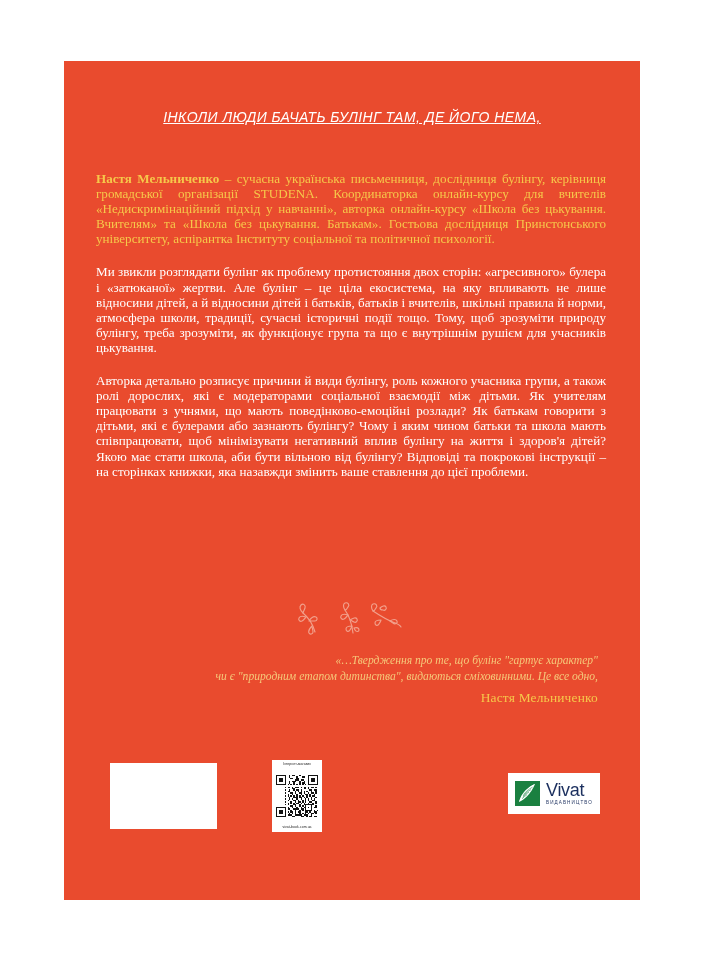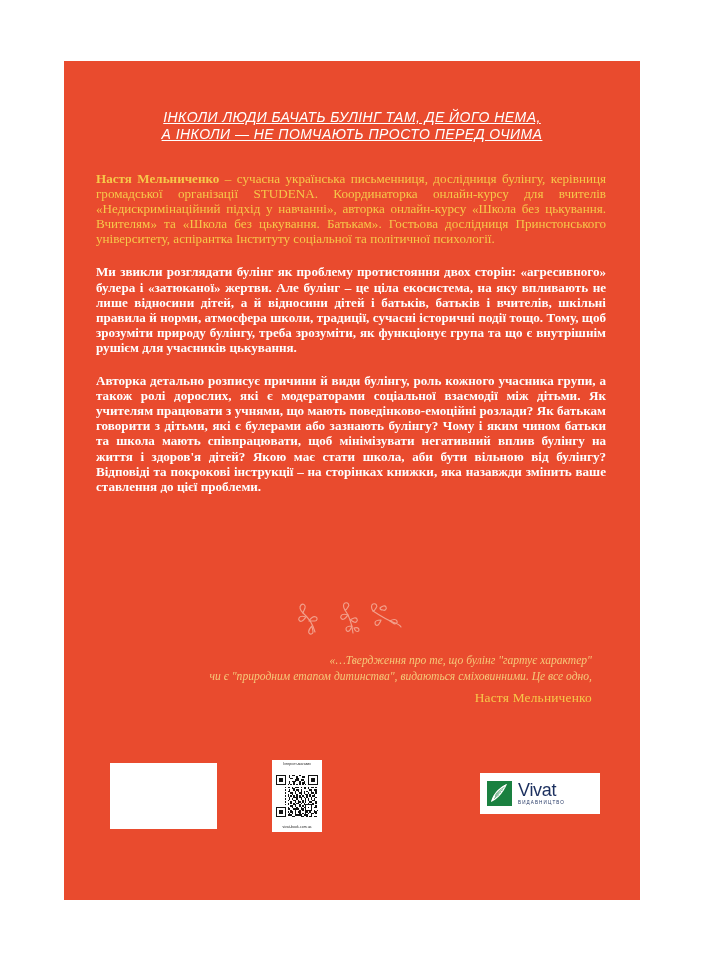--- a/index.html
+++ b/index.html
@@ -67,41 +67,40 @@
   }
 
   .body-par {
     color: #ffffff;
     font-size: 13.1px;
     line-height: 15.1px;
     text-align: justify;
     text-justify: inter-word;
     margin: 18px 0 14px 0;
     hyphens: auto;
-    font-weight: bold;
   }
   .body-par:last-child { margin-bottom: 0; }
 
   
   .ornament {
     position: absolute;
     left: 0;
     top: 540px;
     width: 100%;
     display: flex;
     justify-content: center;
     align-items: center;
   }
   .ornament svg { display: block; }
 
   
   .quote-block {
     position: absolute;
     left: 40px;
-    right: 48px;
+    right: 42px;
     top: 592px;
     color: #f3c066;
     text-align: right;
   }
   .quote-text {
     font-style: italic;
     font-size: 11.6px;
     line-height: 16.2px;
     color: #f5c87a;
     margin: 0;
@@ -158,21 +157,21 @@
   .qr-code {
     width: 42px;
     height: 42px;
     display: block;
   }
 
   .publisher-logo {
     position: absolute;
     right: 40px;
     top: 33px;
-    width: 120px;
+    width: 92px;
     height: 41px;
     background: #ffffff;
     display: flex;
     align-items: center;
     padding: 0 7px;
     box-sizing: border-box;
   }
   .logo-mark {
     width: 25px;
     height: 25px;
@@ -204,21 +203,20 @@
     line-height: 1;
   }
 </style>
 </head>
 <body>
 
 <div id="book-cover">
 
   <div class="tagline">
     <span class="tl-line">ІНКОЛИ ЛЮДИ БАЧАТЬ БУЛІНГ ТАМ, ДЕ ЙОГО НЕМА,</span>
-    <span class="tl-line">А ІНКОЛИ — НЕ ПОМЧАЮТЬ ПРОСТО ПЕРЕД ОЧИМА</span>
   </div>
 
   <div class="text-col">
 
     <p class="bio"><span class="author-name">Настя Мельниченко</span><span> – сучасна українська письменниця, дослідниця булінгу, керівниця громадської організації STUDENA. Координаторка онлайн-курсу для вчителів «Недискримінаційний підхід у навчанні», авторка онлайн-курсу «Школа без цькування. Вчителям» та «Школа без цькування. Батькам». Гостьова дослідниця Принстонського університету, аспірантка Інституту соціальної та політичної психології.</span></p>
 
     <p class="body-par">Ми звикли розглядати булінг як проблему протистояння двох сторін: «агресивного» булера і «затюканої» жертви. Але булінг – це ціла екосистема, на яку впливають не лише відносини дітей, а й відносини дітей і батьків, батьків і вчителів, шкільні правила й норми, атмосфера школи, традиції, сучасні історичні події тощо. Тому, щоб зрозуміти природу булінгу, треба зрозуміти, як функціонує група та що є внутрішнім рушієм для учасників цькування.</p>
 
     <p class="body-par">Авторка детально розписує причини й види булінгу, роль кожного учасника групи, а також ролі дорослих, які є модераторами соціальної взаємодії між дітьми. Як учителям працювати з учнями, що мають поведінково-емоційні розлади? Як батькам говорити з дітьми, які є булерами або зазнають булінгу? Чому і яким чином батьки та школа мають співпрацювати, щоб мінімізувати негативний вплив булінгу на життя і здоров'я дітей? Якою має стати школа, аби бути вільною від булінгу? Відповіді та покрокові інструкції – на сторінках книжки, яка назавжди змінить ваше ставлення до цієї проблеми.</p>
 

